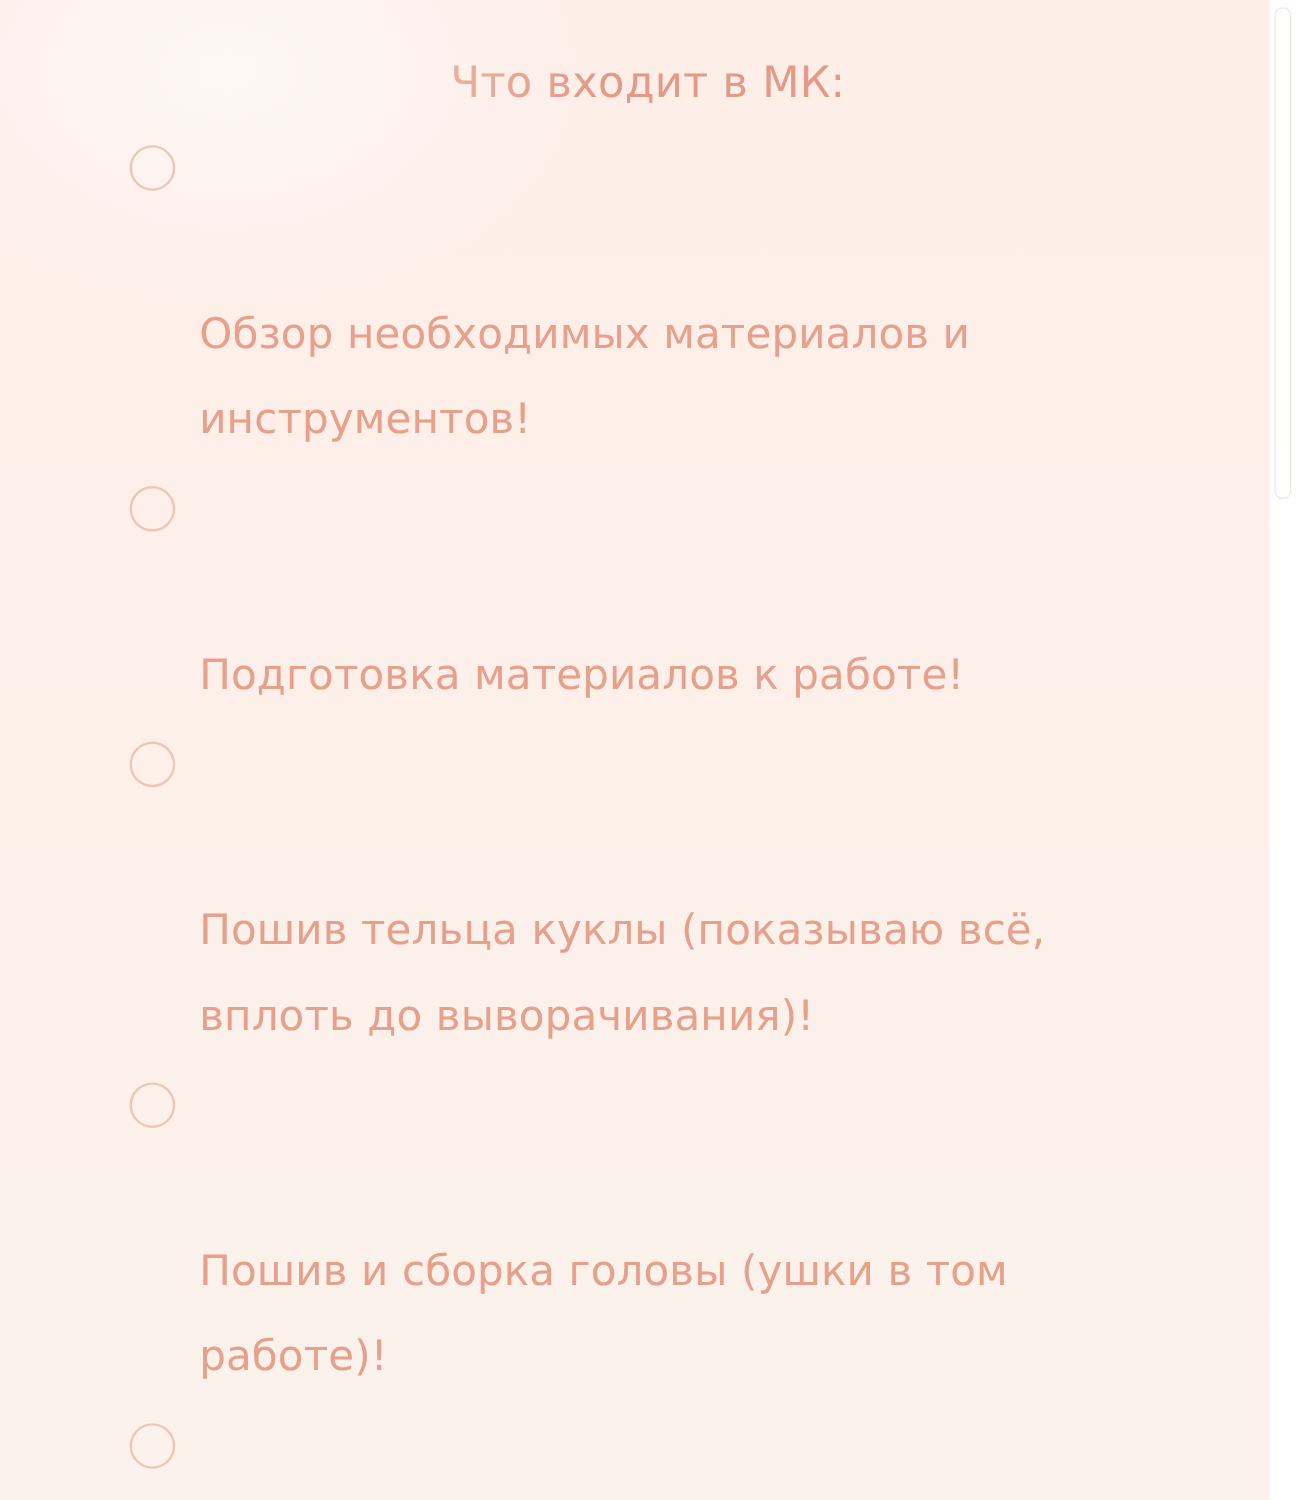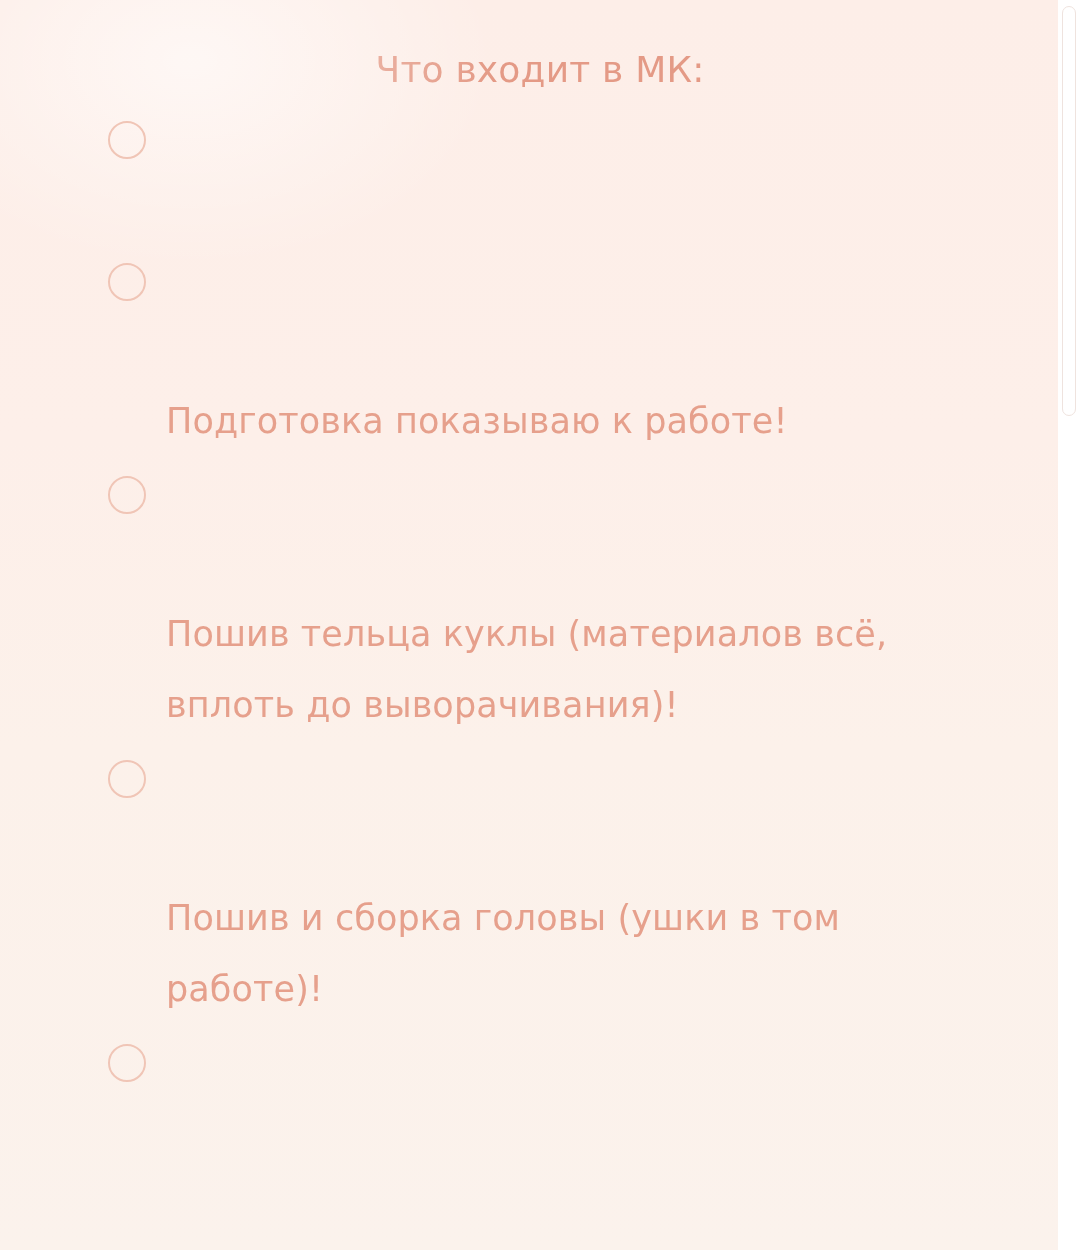--- a/index.html
+++ b/index.html
@@ -101,28 +101,30 @@
 
 <div class="page">
 
   <div class="glow"></div>
 
   <div class="title">Что входит в МК:</div>
 
   <ul class="list">
     <li class="item">
       <span class="bullet"></span>
+      <span>Обзор необходимых материалов и
+инструментов!</span>
     </li>
     <li class="item">
       <span class="bullet"></span>
-      <span>Подготовка показываю к работе!</span>
+      <span>Подготовка материалов к работе!</span>
     </li>
     <li class="item">
       <span class="bullet"></span>
-      <span>Пошив тельца куклы (материалов всё,
+      <span>Пошив тельца куклы (показываю всё,
 вплоть до выворачивания)!</span>
     </li>
     <li class="item">
       <span class="bullet"></span>
       <span>Пошив и сборка головы (ушки в том
 работе)!</span>
     </li>
     <li class="item">
       <span class="bullet"></span>
       

